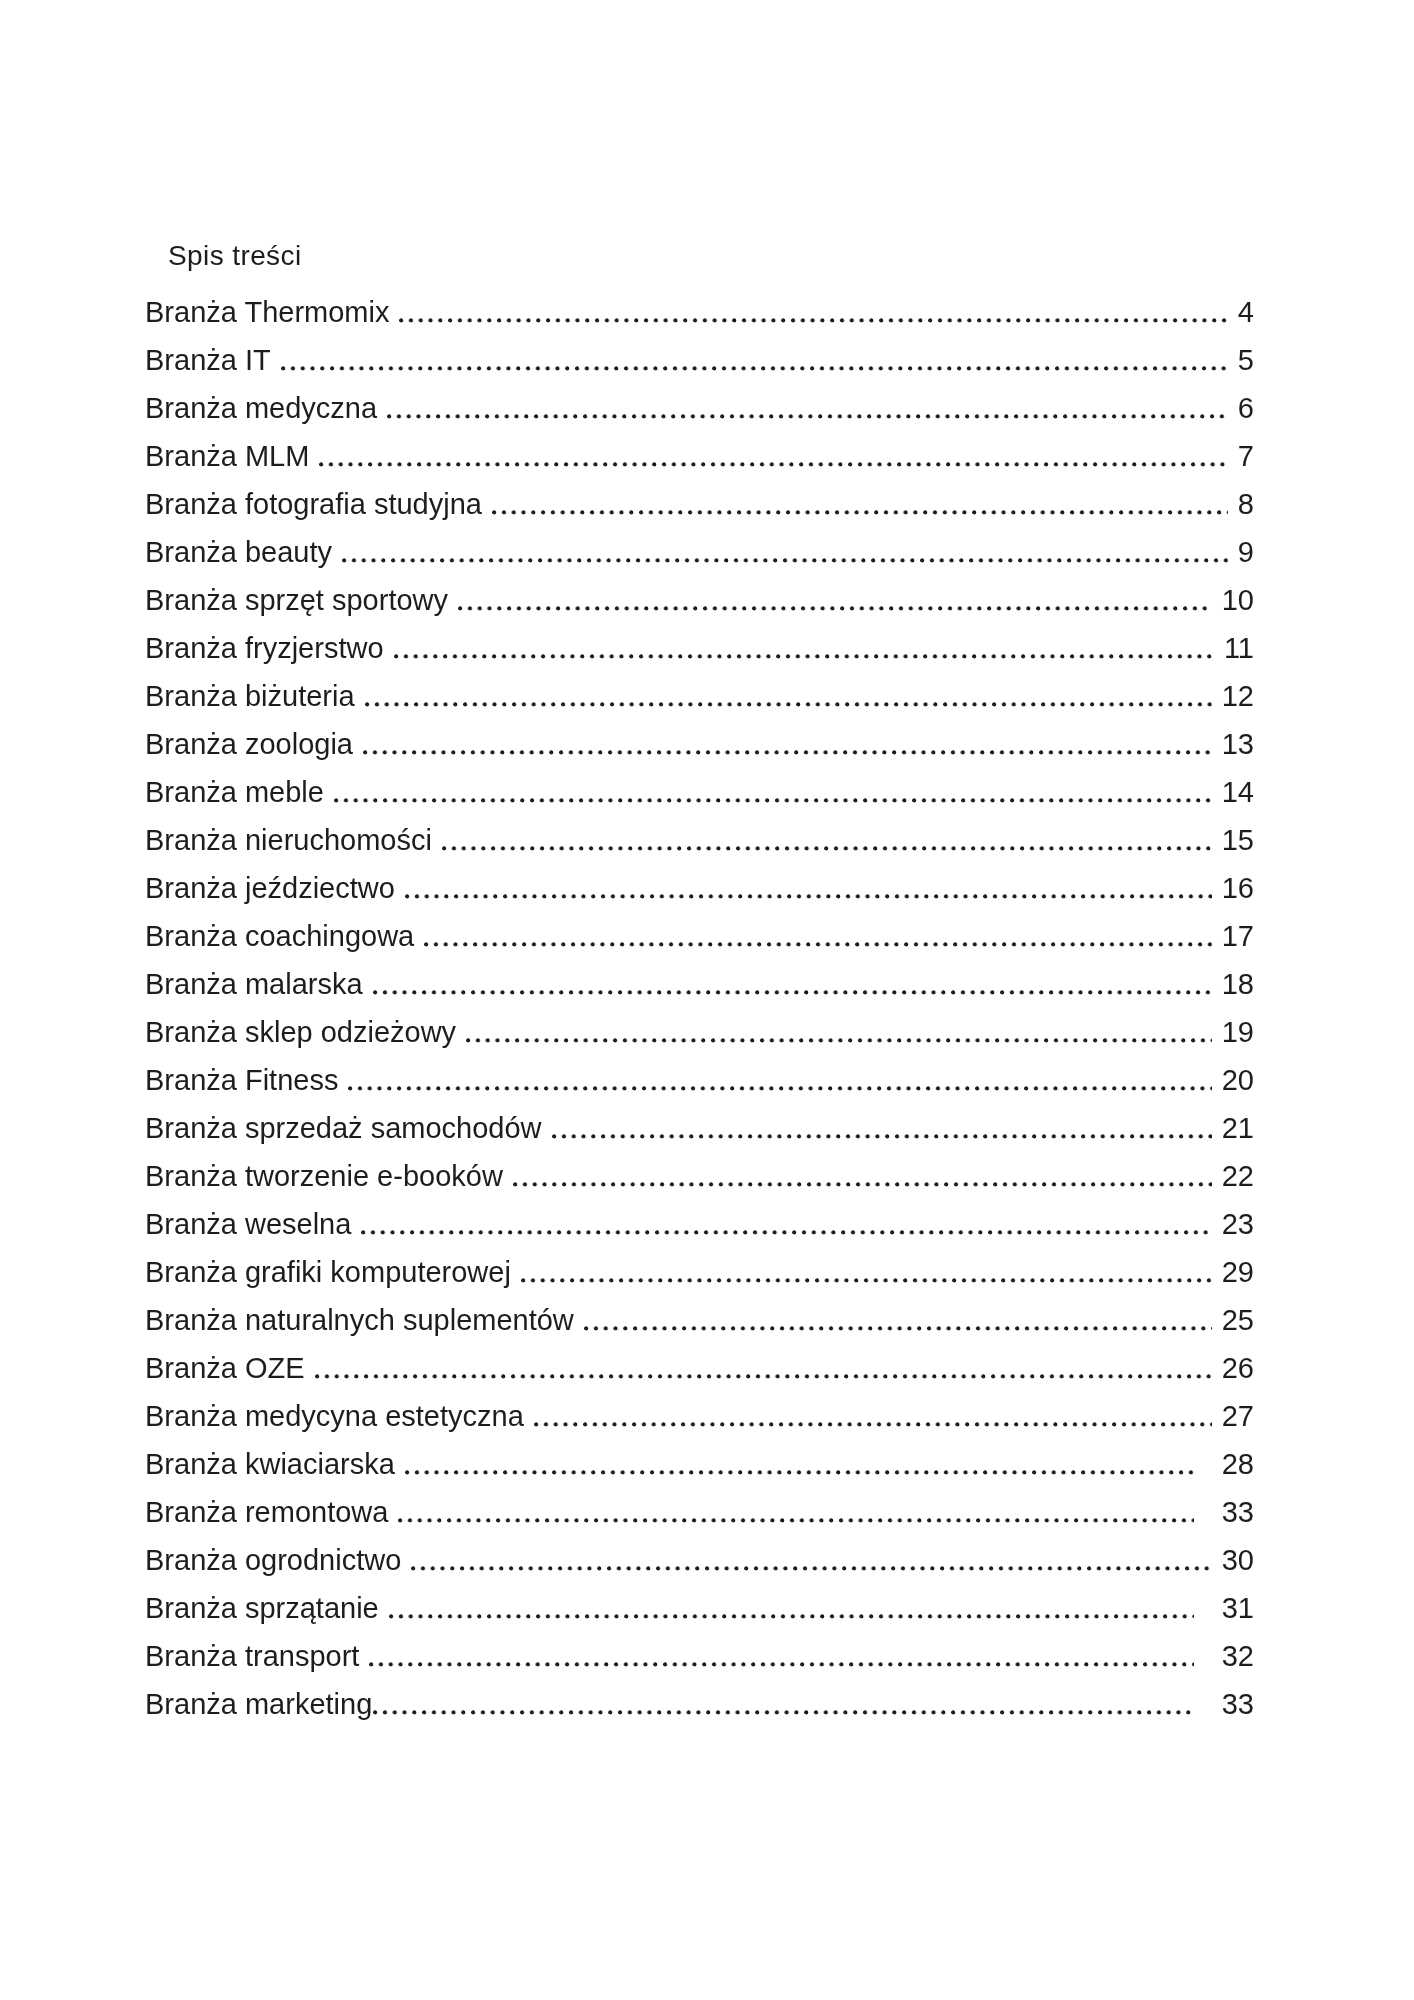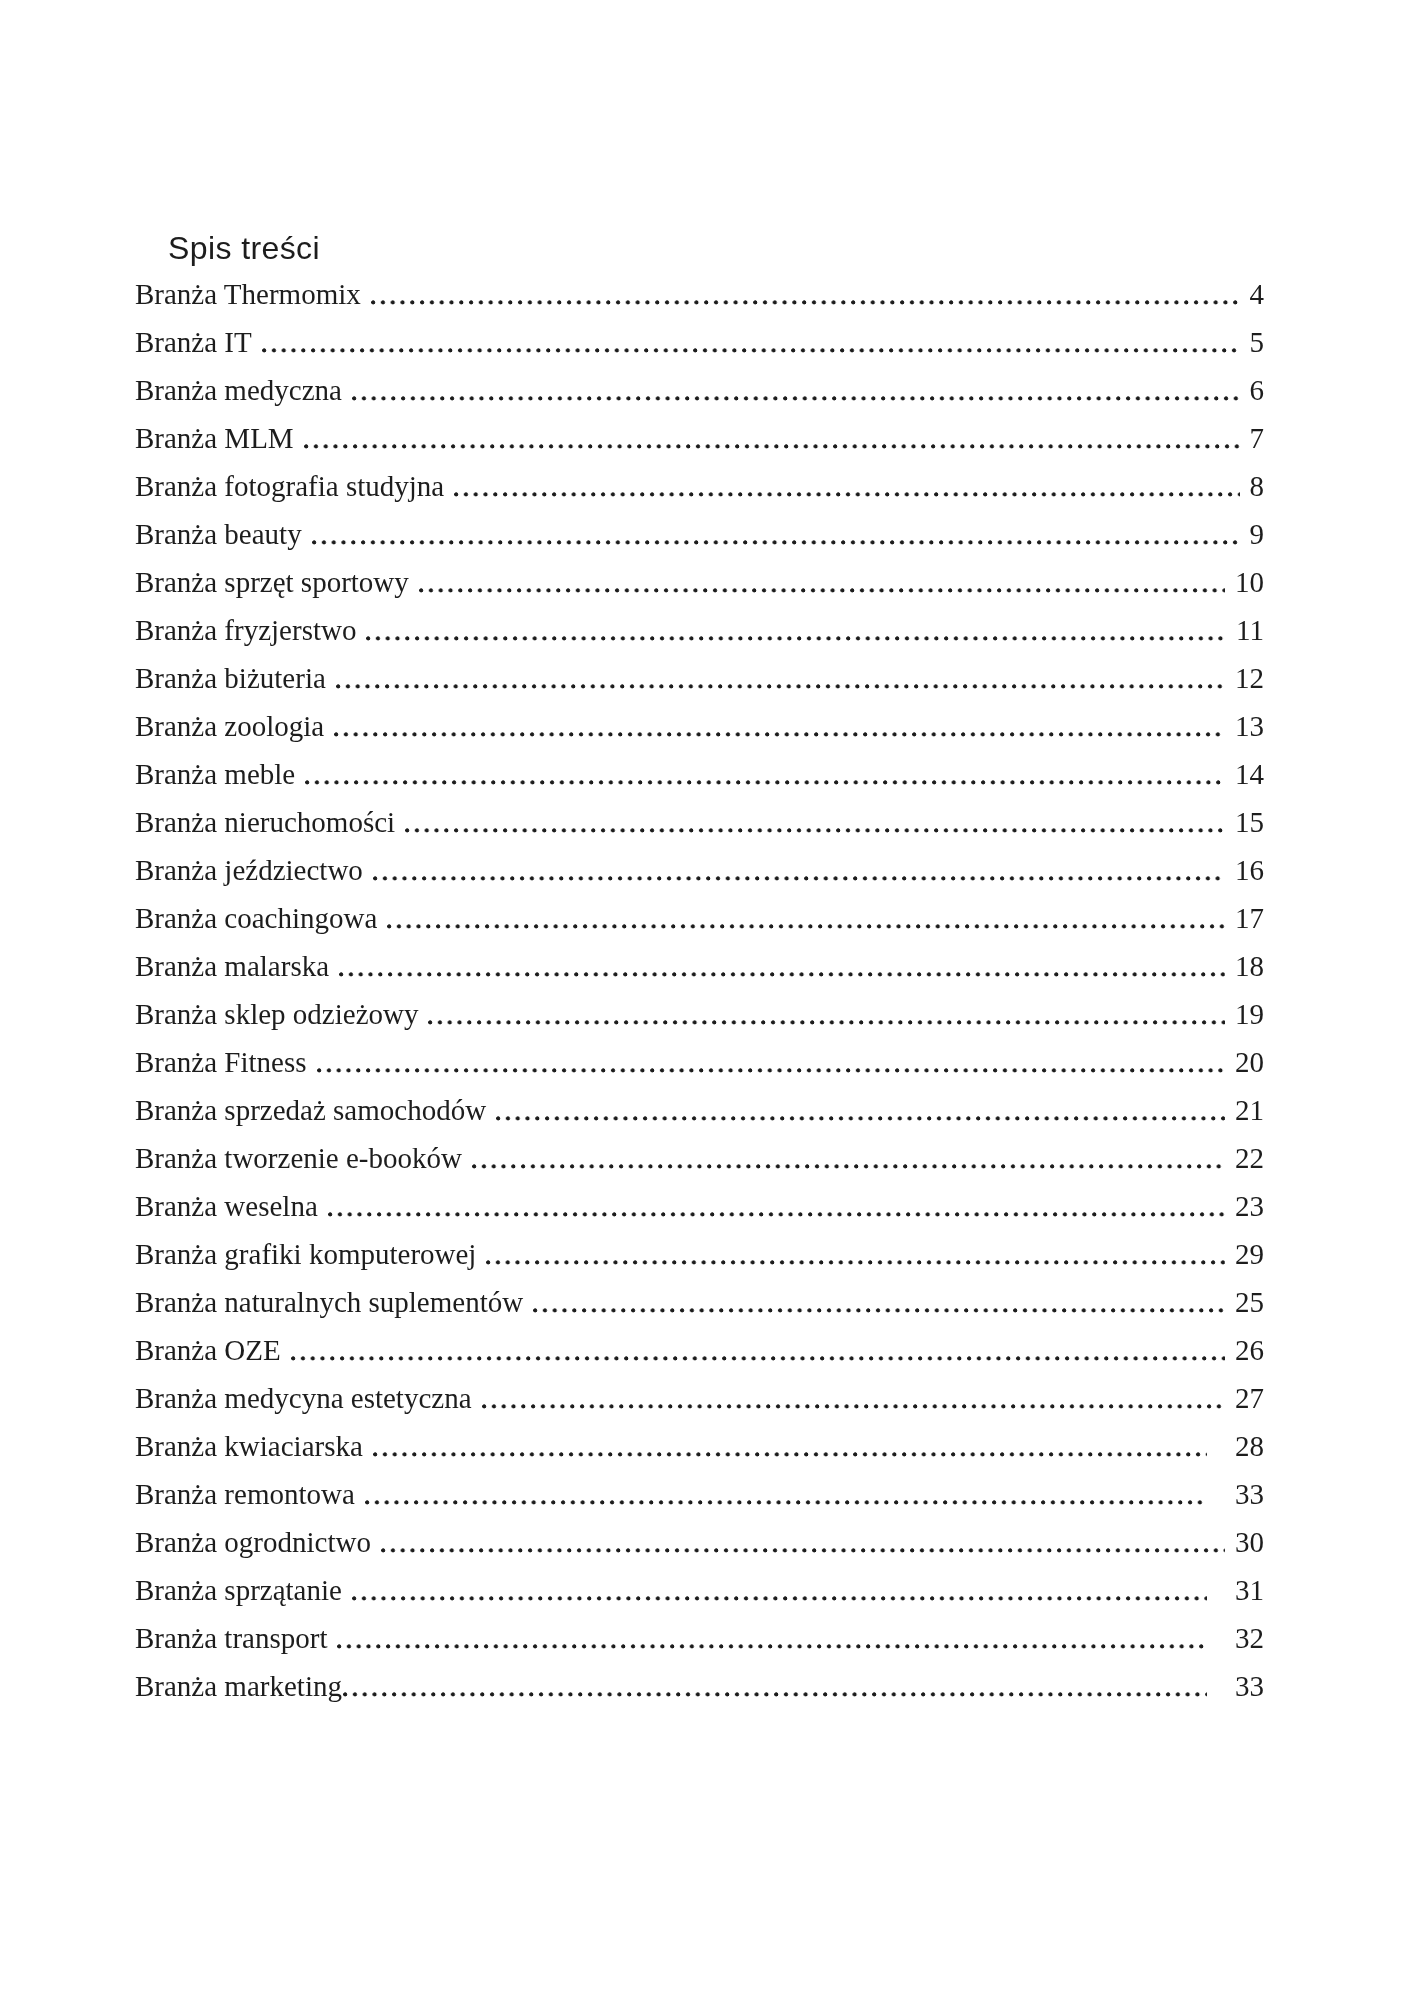--- a/index.html
+++ b/index.html
@@ -16,29 +16,28 @@
     font-family: "Liberation Sans", sans-serif;
     color: #1d1d1d;
   }
   .content {
     position: absolute;
     left: 129px;
     right: 144px;
     top: 232px;
   }
   .toc-title {
-    font-size: 32px;
+    font-size: 28px;
     line-height: 32px;
-    margin: 0 0 0 39px;
+    margin: 8px 0 0 39px;
     letter-spacing: 0.4px;
     font-weight: 400;
   }
   .toc {
-    margin: 6px;
-    font-family: Liberation Serif, serif;
+    margin: 16px;
   }
   .toc-row {
     display: flex;
     height: 48px;
     font-size: 29px;
   }
   .toc-row .label,
   .toc-row .pagenum {
     line-height: 48px;
     white-space: nowrap;

